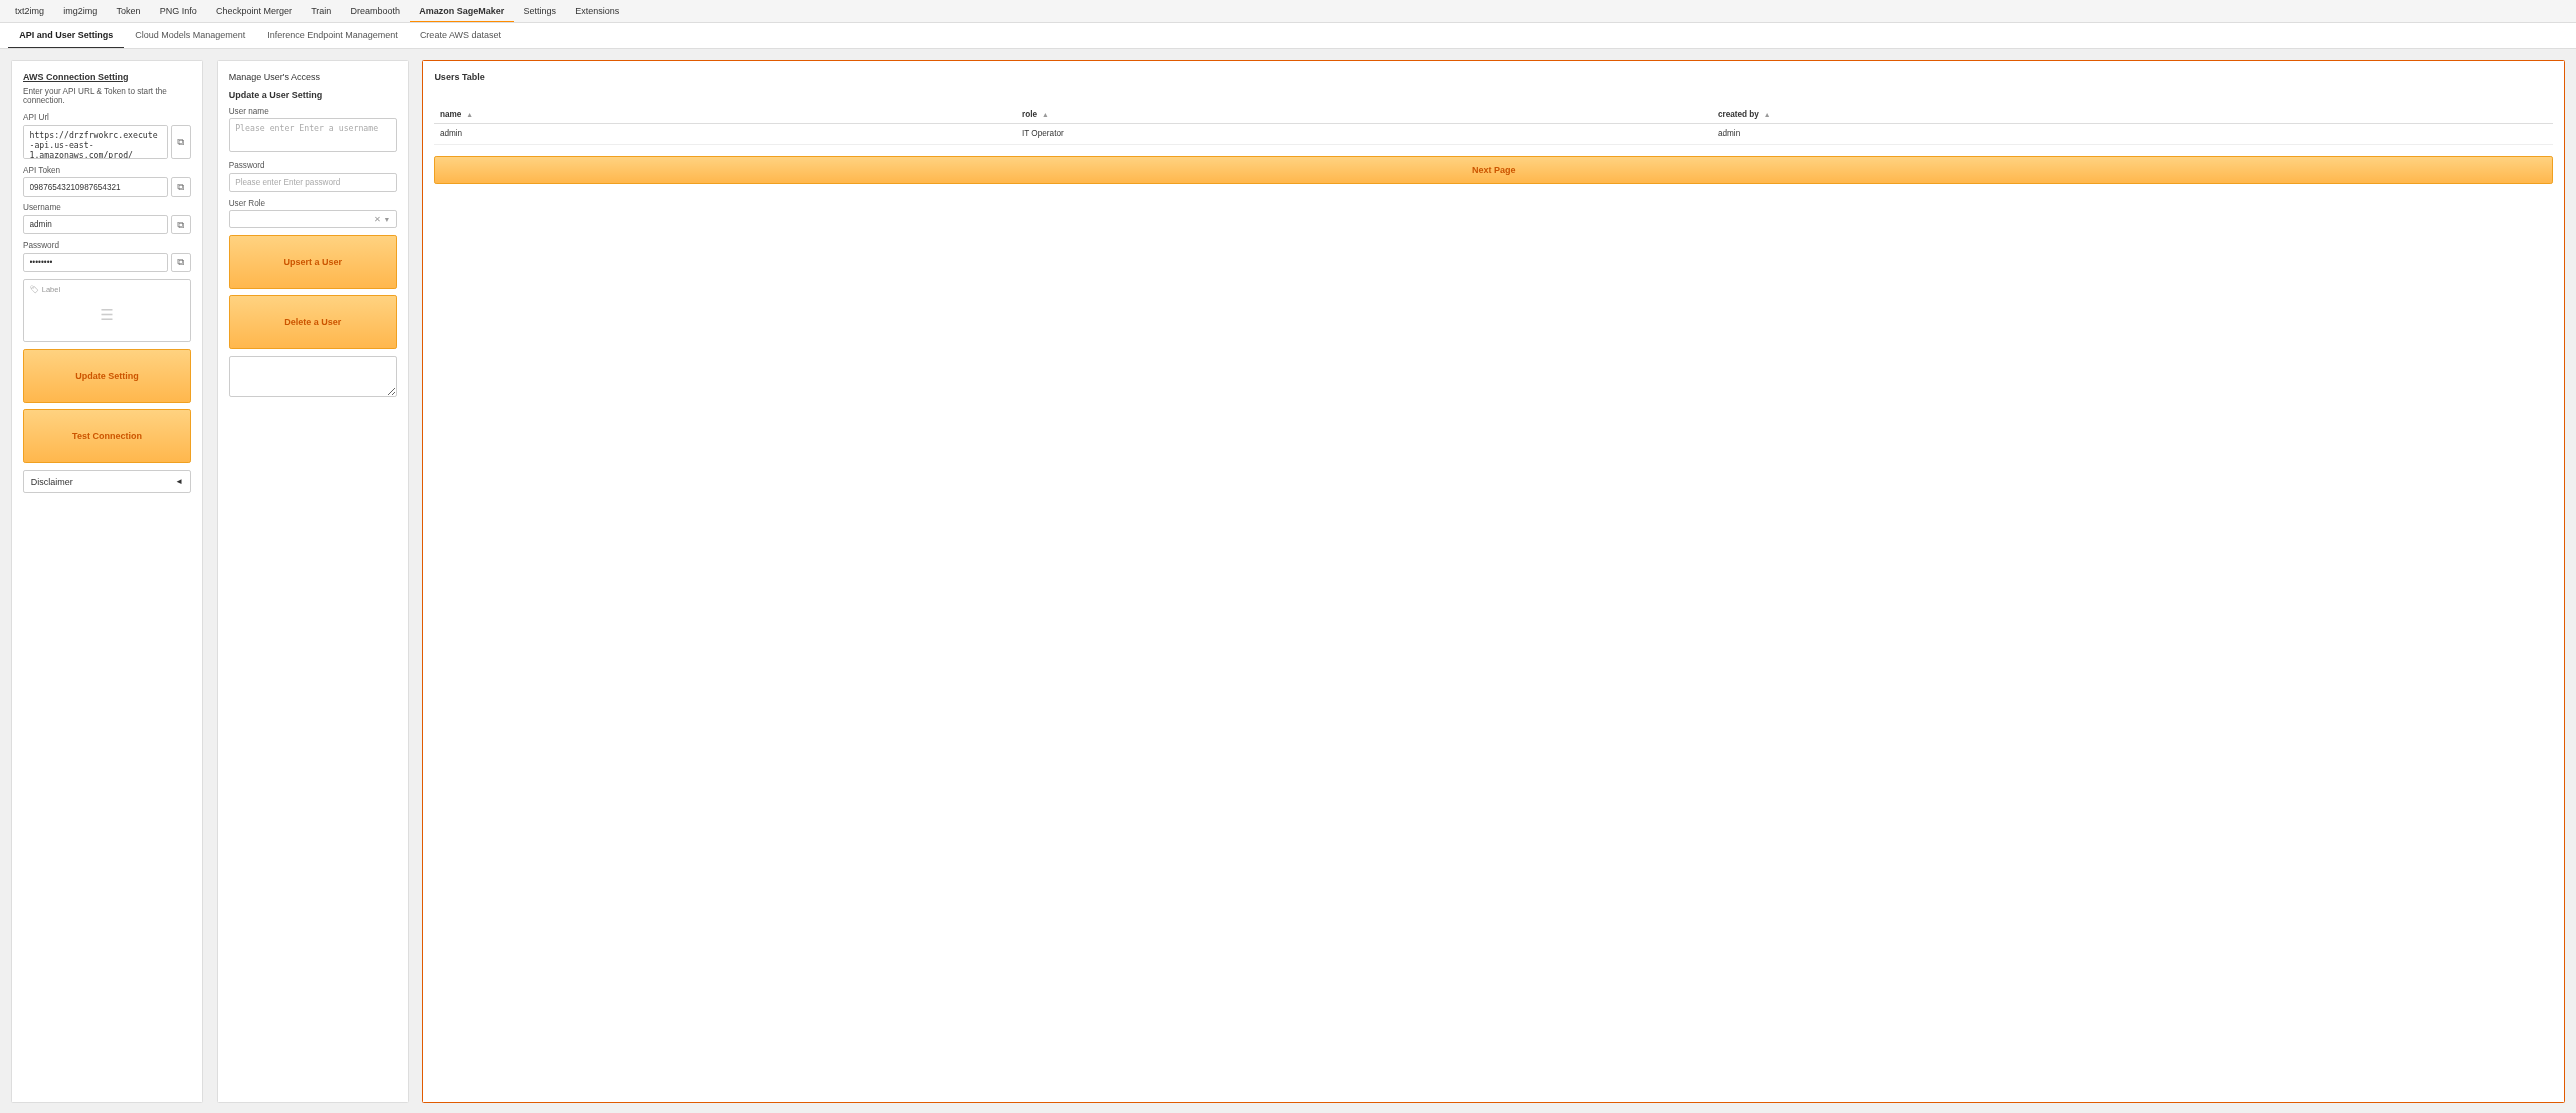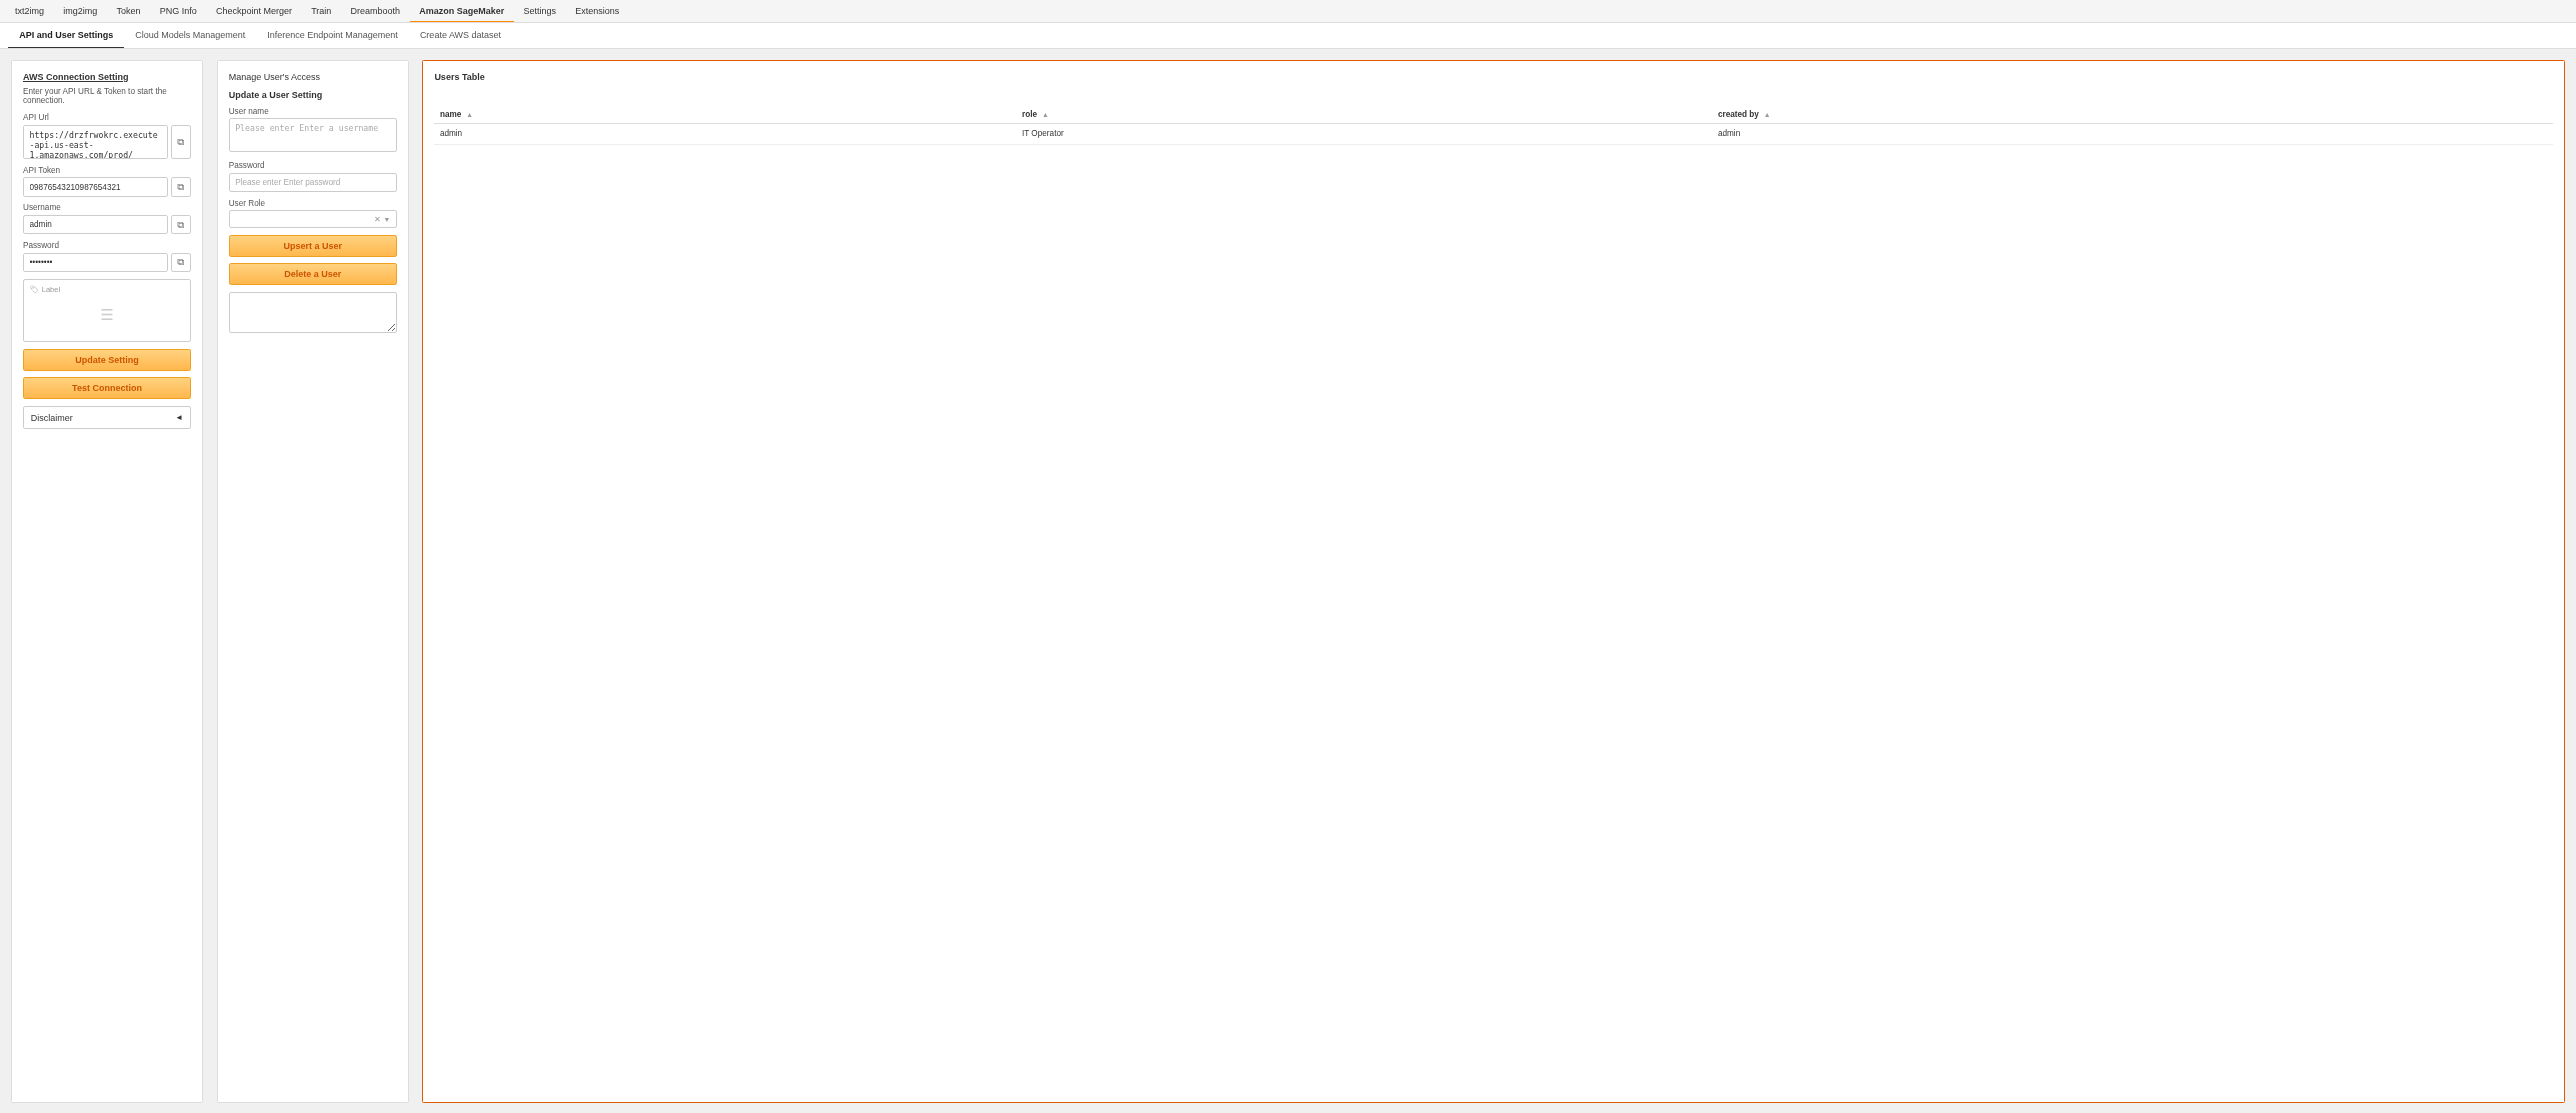--- a/index.html
+++ b/index.html
@@ -155,21 +155,21 @@
     .label-area-content {
       display: flex;
       align-items: center;
       justify-content: center;
       height: 41px;
     }
 
     
     .btn-orange {
       width: 100%;
-      padding: 5px;
+      padding: 21px;
       background: linear-gradient(to bottom, #ffd280, #ffb74d);
       border: 0.7px solid #f0a020;
       border-radius: 2.1px;
       color: #cc5500;
       font-weight: bold;
       font-size: 9px;
       cursor: pointer;
       margin-top: 6.8px;
       text-align: center;
     }
@@ -418,16 +418,17 @@
       </thead>
       <tbody>
         <tr>
           <td>admin</td>
           <td>IT Operator</td>
           <td>admin</td>
         </tr>
       </tbody>
     </table>
 
+    <button class="next-page-btn">Next Page</button>
   </div>
 
 </div>
 
 
 </body></html>

